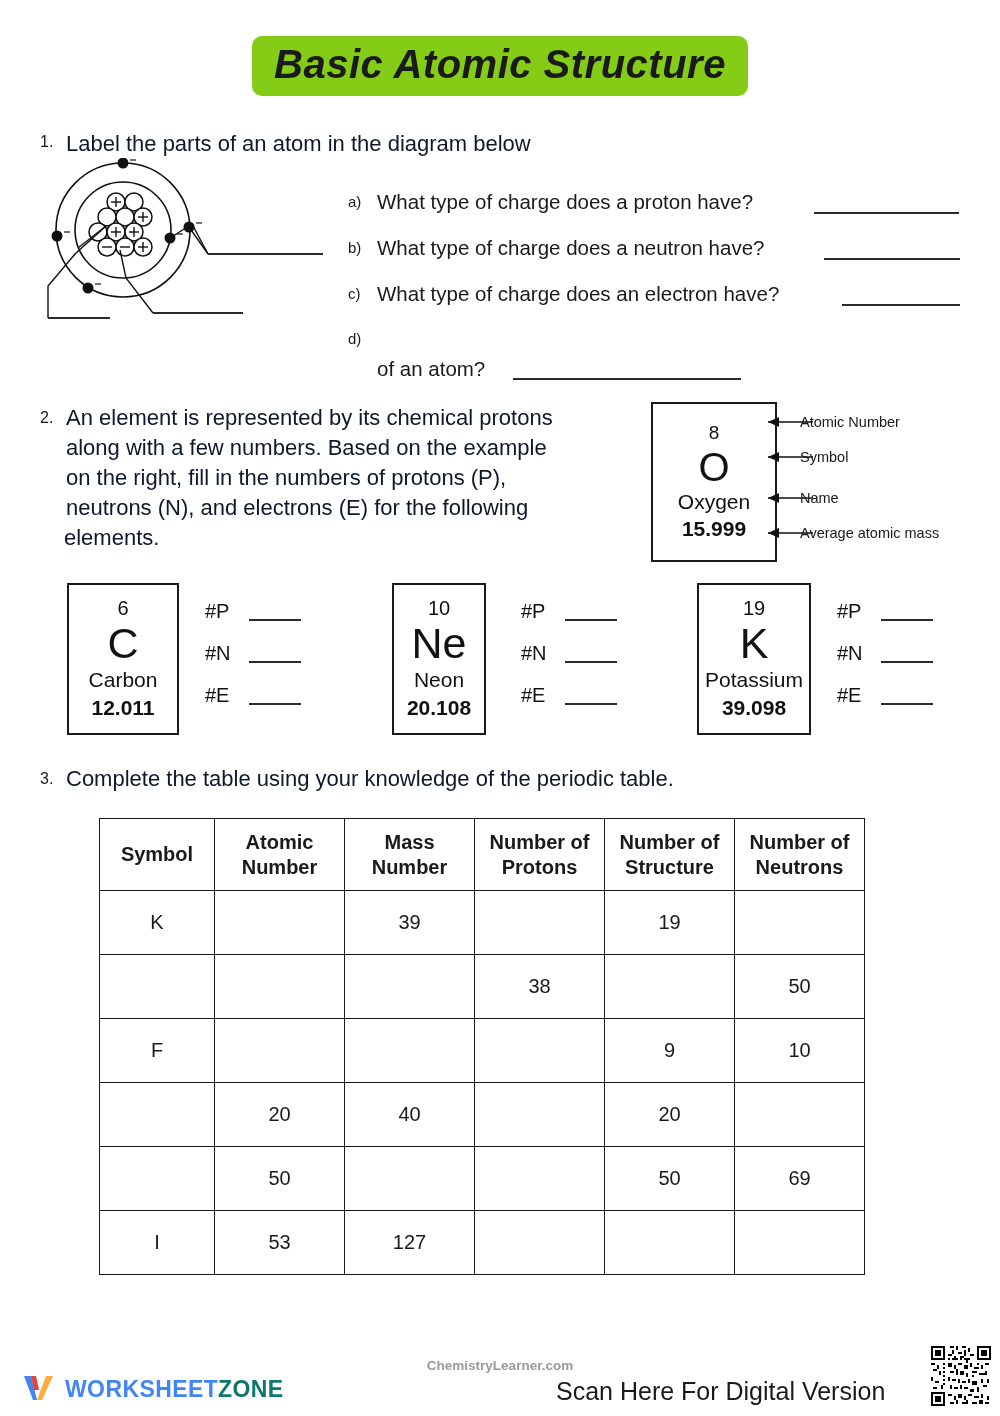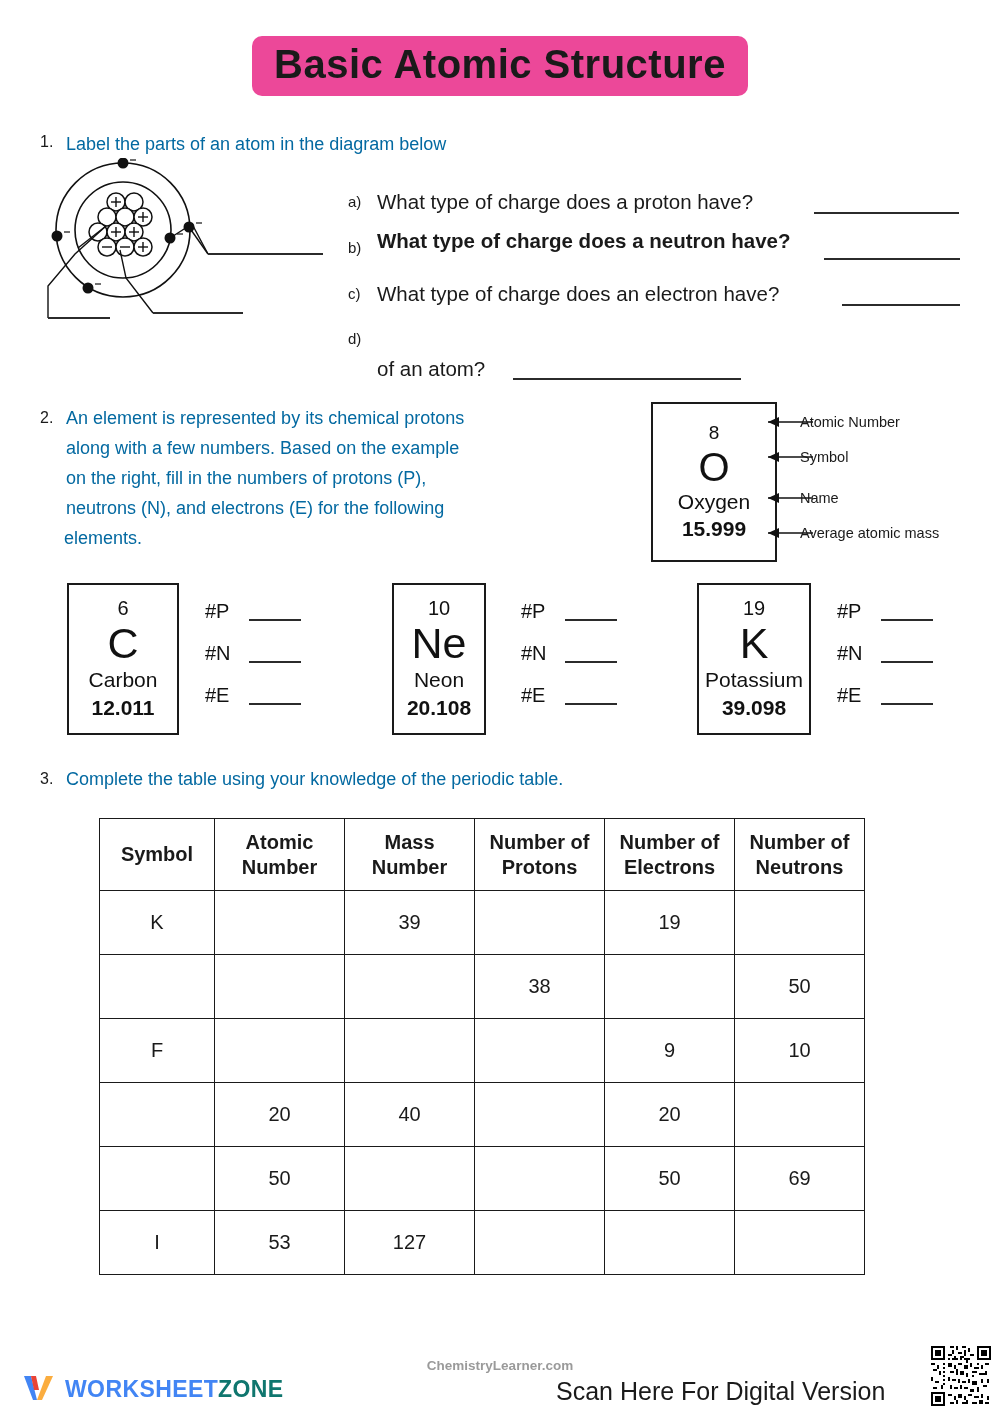--- a/index.html
+++ b/index.html
@@ -12,40 +12,41 @@
   }
   .page { position: relative; width: 1000px; height: 1416px; }
 
   
   .title-wrap {
     position: absolute; top: 36px; left: 0; width: 1000px;
     text-align: center;
   }
   .title {
     display: inline-block;
-    background: #ec4899;
+    background: #84cc16;
     border-radius: 10px;
     padding: 6px 22px 9px 22px;
     font-size: 40px;
     font-weight: 600;
     letter-spacing: 0.5px;
     color: #1a1a1a;
+    font-style: italic;
   }
 
   
   .qnum {
     position: absolute;
     font-size: 16px;
     color: #1a1a1a;
   }
   .qtext {
     position: absolute;
-    font-size: 18px;
+    font-size: 22px;
     line-height: 30px;
-    color: #0369a1;
+    color: #0f172a;
   }
 
   
   .sub-label {
     position: absolute;
     font-size: 15px;
     color: #1a1a1a;
   }
   .sub-text {
     position: absolute;
@@ -266,21 +267,21 @@
         <line x1="180" y1="96" x2="295" y2="96"></line>
       </g>
     </svg>
   </div>
 
   <span class="sub-label" style="left:348px; top:193px;">a)</span>
   <span class="sub-text" style="left:377px; top:187px;">What type of charge does a proton have?</span>
   <span class="blank-line" style="left:814px; top:212px; width:145px;"></span>
 
   <span class="sub-label" style="left:348px; top:239px;">b)</span>
-  <span class="sub-text" style="left:377px; top:226px;font-weight:bold;">What type of charge does a neutron have?</span>
+  <span class="sub-text" style="left:377px; top:233px;">What type of charge does a neutron have?</span>
   <span class="blank-line" style="left:824px; top:258px; width:136px;"></span>
 
   <span class="sub-label" style="left:348px; top:285px;">c)</span>
   <span class="sub-text" style="left:377px; top:279px;">What type of charge does an electron have?</span>
   <span class="blank-line" style="left:842px; top:304px; width:118px;"></span>
 
   <span class="sub-label" style="left:348px; top:330px;">d)</span>
   <span class="sub-text" style="left:377px; top:354px;">of an atom?</span>
   <span class="blank-line" style="left:513px; top:378px; width:228px;"></span>
 
@@ -396,21 +397,21 @@
         <th class="col-std">
           <div>Mass</div>
           <div>Number</div>
         </th>
         <th class="col-std">
           <div>Number of</div>
           <div>Protons</div>
         </th>
         <th class="col-std">
           <div>Number of</div>
-          <div>Electrons</div>
+          <div>Structure</div>
         </th>
         <th class="col-std">
           <div>Number of</div>
           <div>Neutrons</div>
         </th>
       </tr>
     </thead>
     <tbody>
       <tr>
         <td class="col-symbol">K</td>

